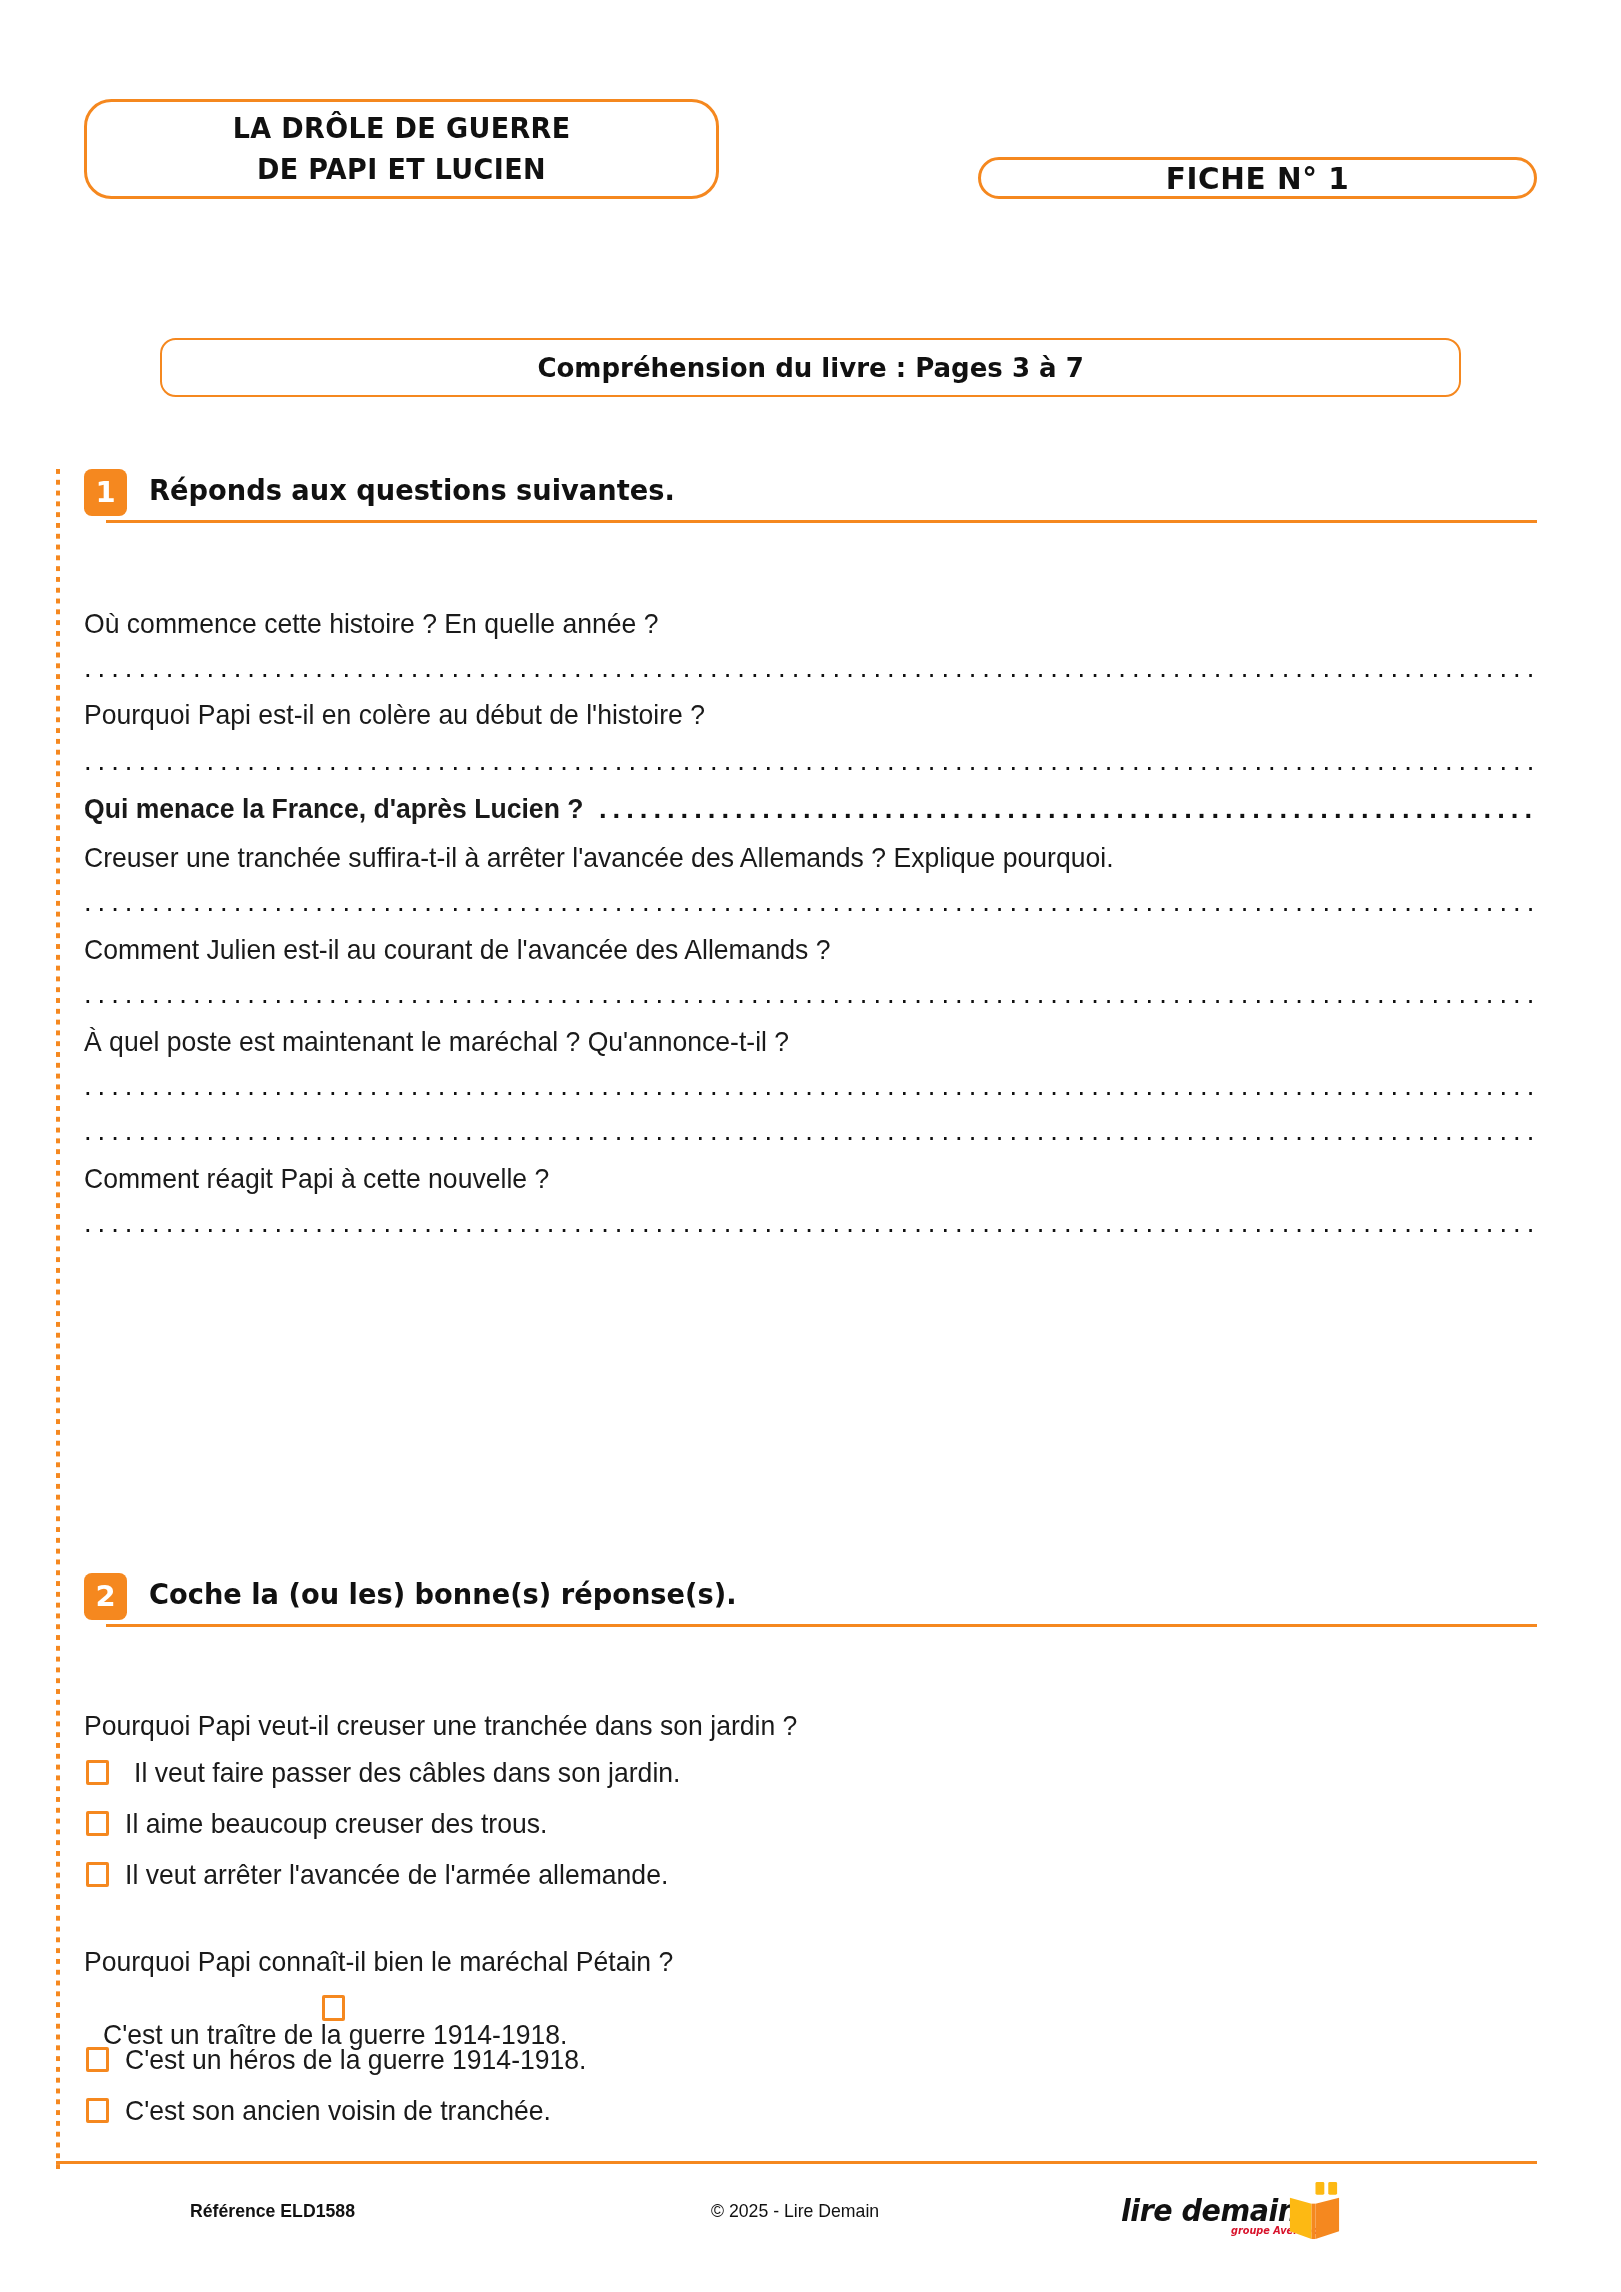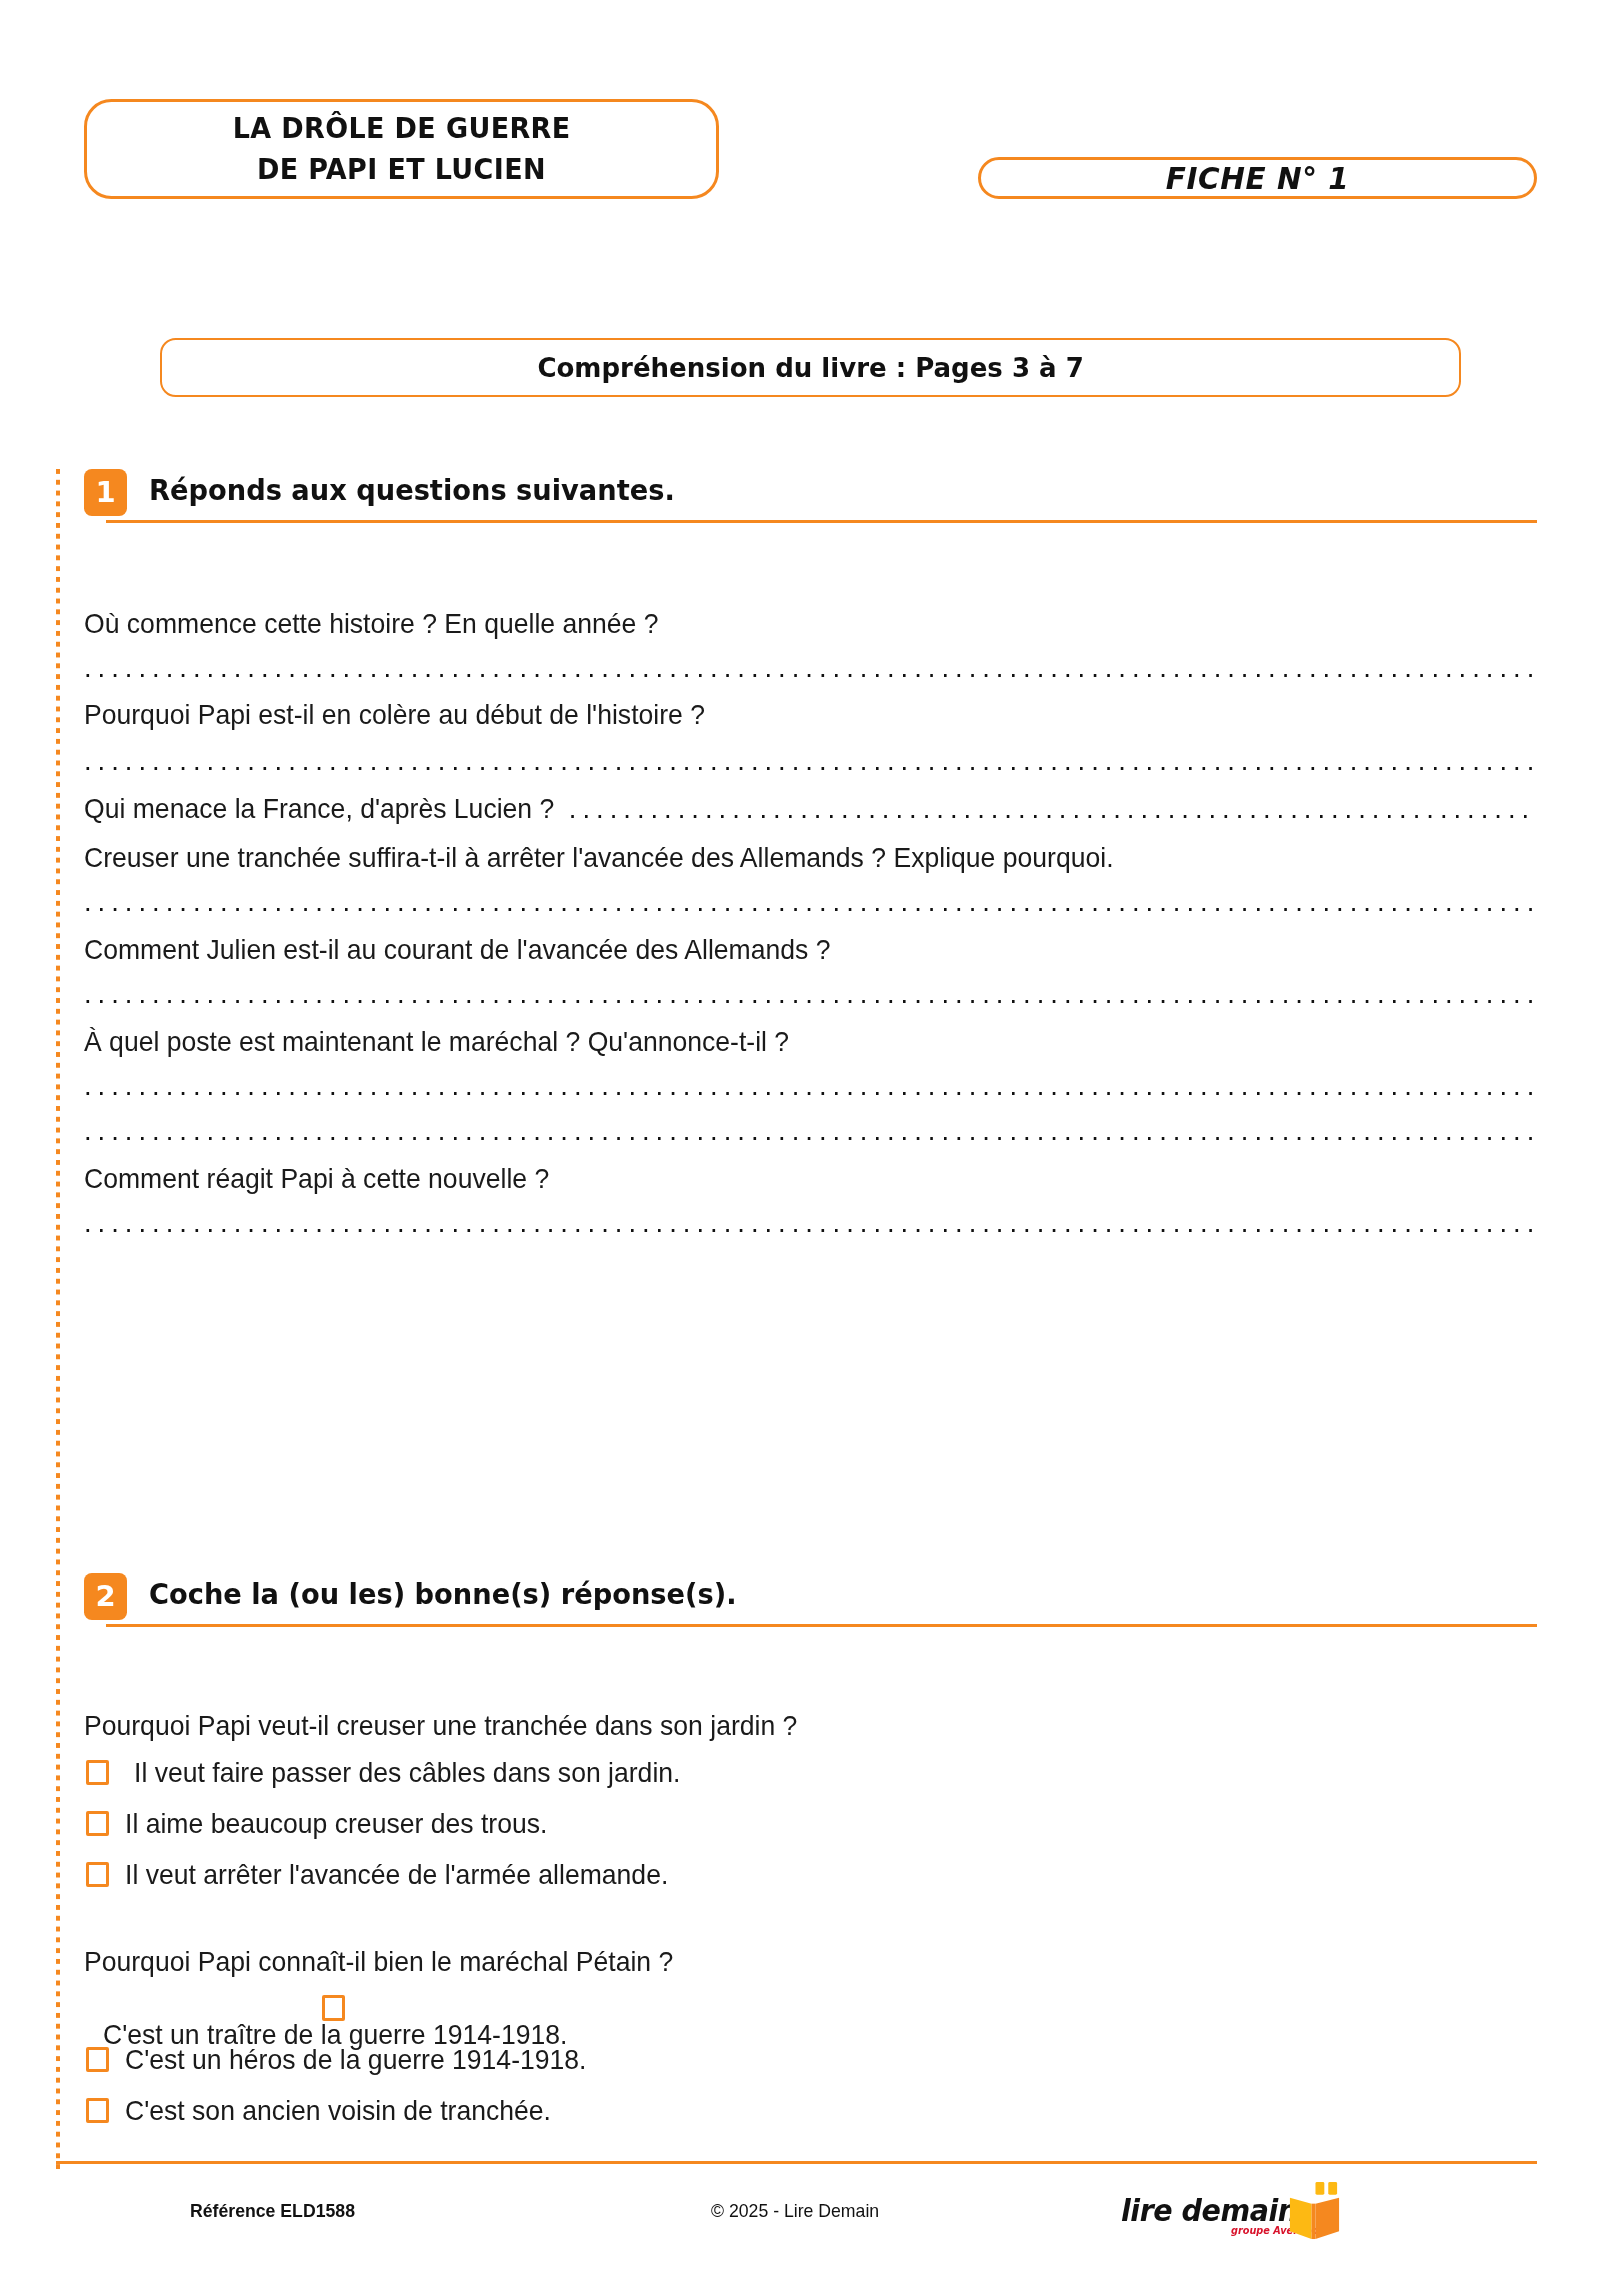--- a/index.html
+++ b/index.html
@@ -56,21 +56,20 @@
     transform: scaleX(0.93);
   }
   .fiche-box {
     width: 559px;
     border: 3.9px solid #F5881F;
     border-radius: 27.4px;
     display: flex;
     align-items: center;
     justify-content: center;
     box-sizing: border-box;
-    font-style: italic;
   }
   .fiche-text {
     font-family: "DejaVu Sans", sans-serif;
     font-weight: 700;
     font-size: 31px;
     letter-spacing: 0.6px;
     color: #111;
     transform: scaleX(0.95);
   }
 
@@ -341,21 +340,21 @@
         <span>1</span>
       </div>
       <div class="sec-title">Réponds aux questions suivantes.</div>
       <div class="sec-rule"></div>
     </div>
     <div id="s1-body" style="position: relative; height: 745px;">
         <div class="qtext" style="position: absolute; left: 0px; top: 78px;">Où commence cette histoire ? En quelle année ?</div>
         <div class="dotline" style="position: absolute; left: 0px; right: 0px; top: 125px;">........................................................................................................................................................................................................</div>
         <div class="qtext" style="position: absolute; left: 0px; top: 169px;">Pourquoi Papi est-il en colère au début de l'histoire ?</div>
         <div class="dotline" style="position: absolute; left: 0px; right: 0px; top: 218px;">........................................................................................................................................................................................................</div>
-        <div class="inline-wrap" style="position: absolute; left: 0px; right: 0px; top: 263px;">
+        <div class="inline-wrap" style="position: absolute; left: 0px; right: 0px; top: 263px; font-weight: bold;">
           <span class="qtext">Qui menace la France, d'après Lucien ? </span>
           <div class="dotline">........................................................................................................................................................................................................</div>
         </div>
         <div class="qtext" style="position: absolute; left: 0px; top: 312px;">Creuser une tranchée suffira-t-il à arrêter l'avancée des Allemands ? Explique pourquoi.</div>
         <div class="dotline" style="position: absolute; left: 0px; right: 0px; top: 359px;">........................................................................................................................................................................................................</div>
         <div class="qtext" style="position: absolute; left: 0px; top: 404px;">Comment Julien est-il au courant de l'avancée des Allemands ?</div>
         <div class="dotline" style="position: absolute; left: 0px; right: 0px; top: 451px;">........................................................................................................................................................................................................</div>
         <div class="qtext" style="position: absolute; left: 0px; top: 496px;">À quel poste est maintenant le maréchal ? Qu'annonce-t-il ?</div>
         <div class="dotline" style="position: absolute; left: 0px; right: 0px; top: 543px;">........................................................................................................................................................................................................</div>
         <div class="dotline" style="position: absolute; left: 0px; right: 0px; top: 588px;">........................................................................................................................................................................................................</div>

